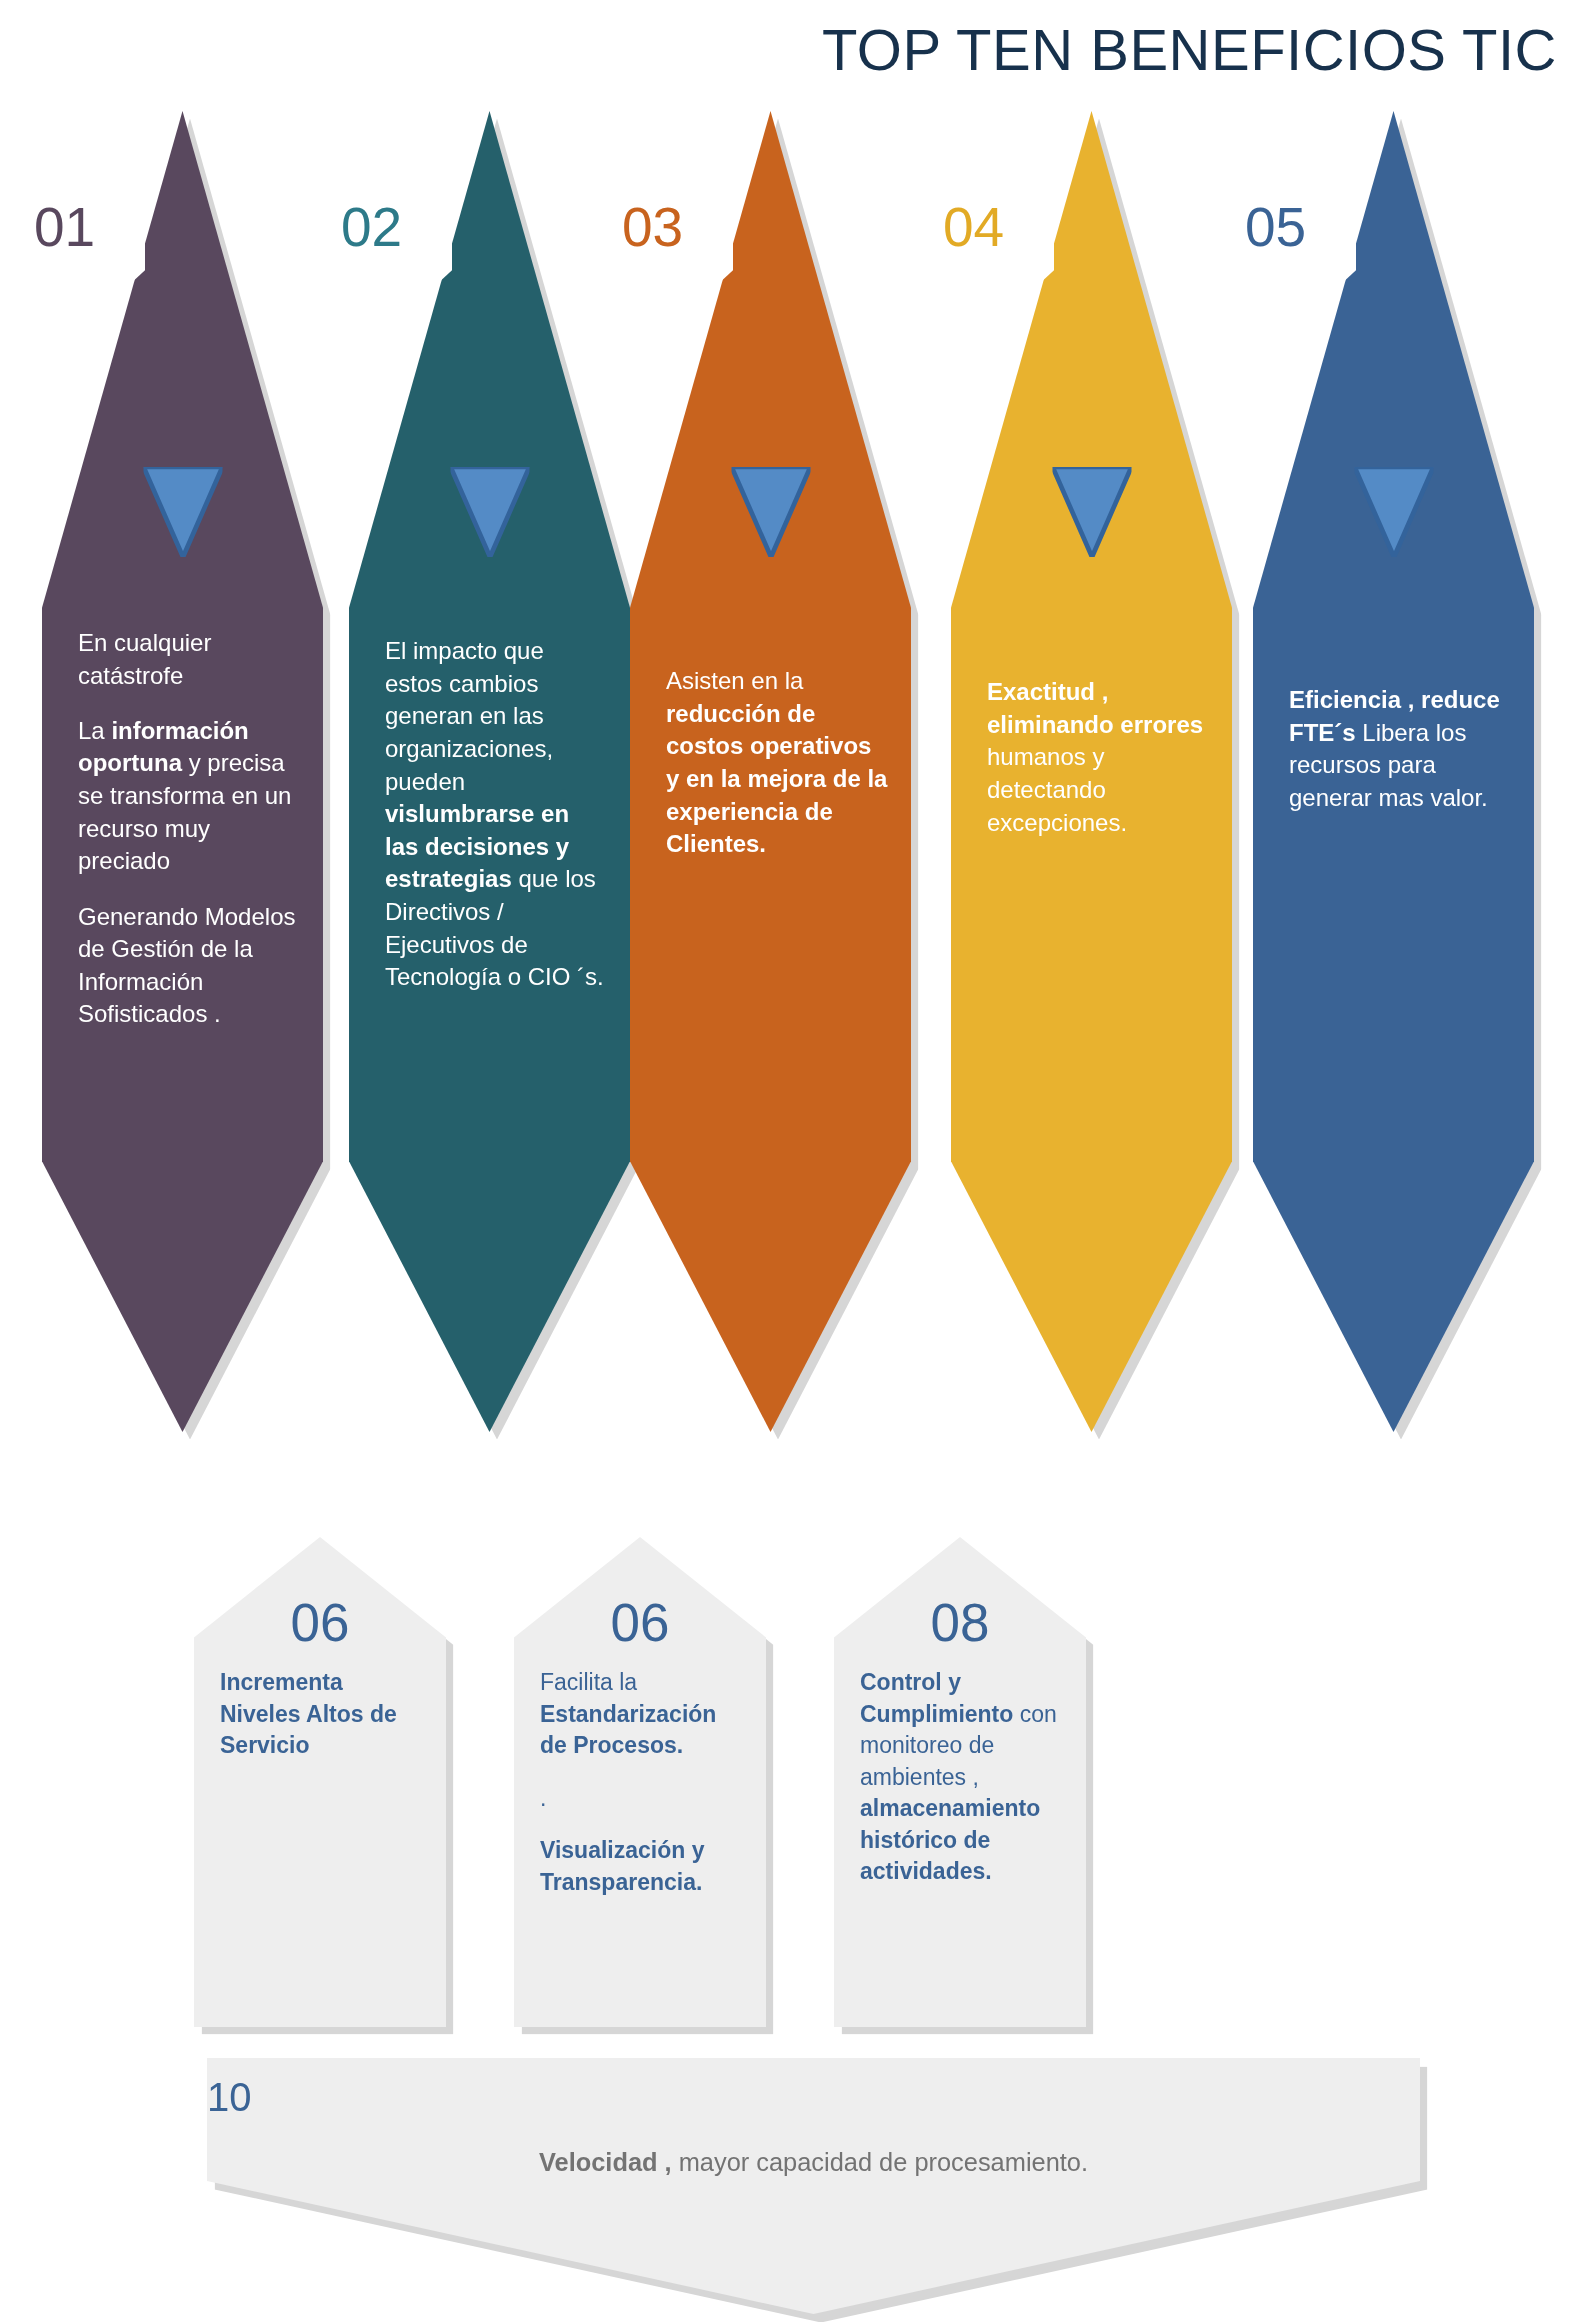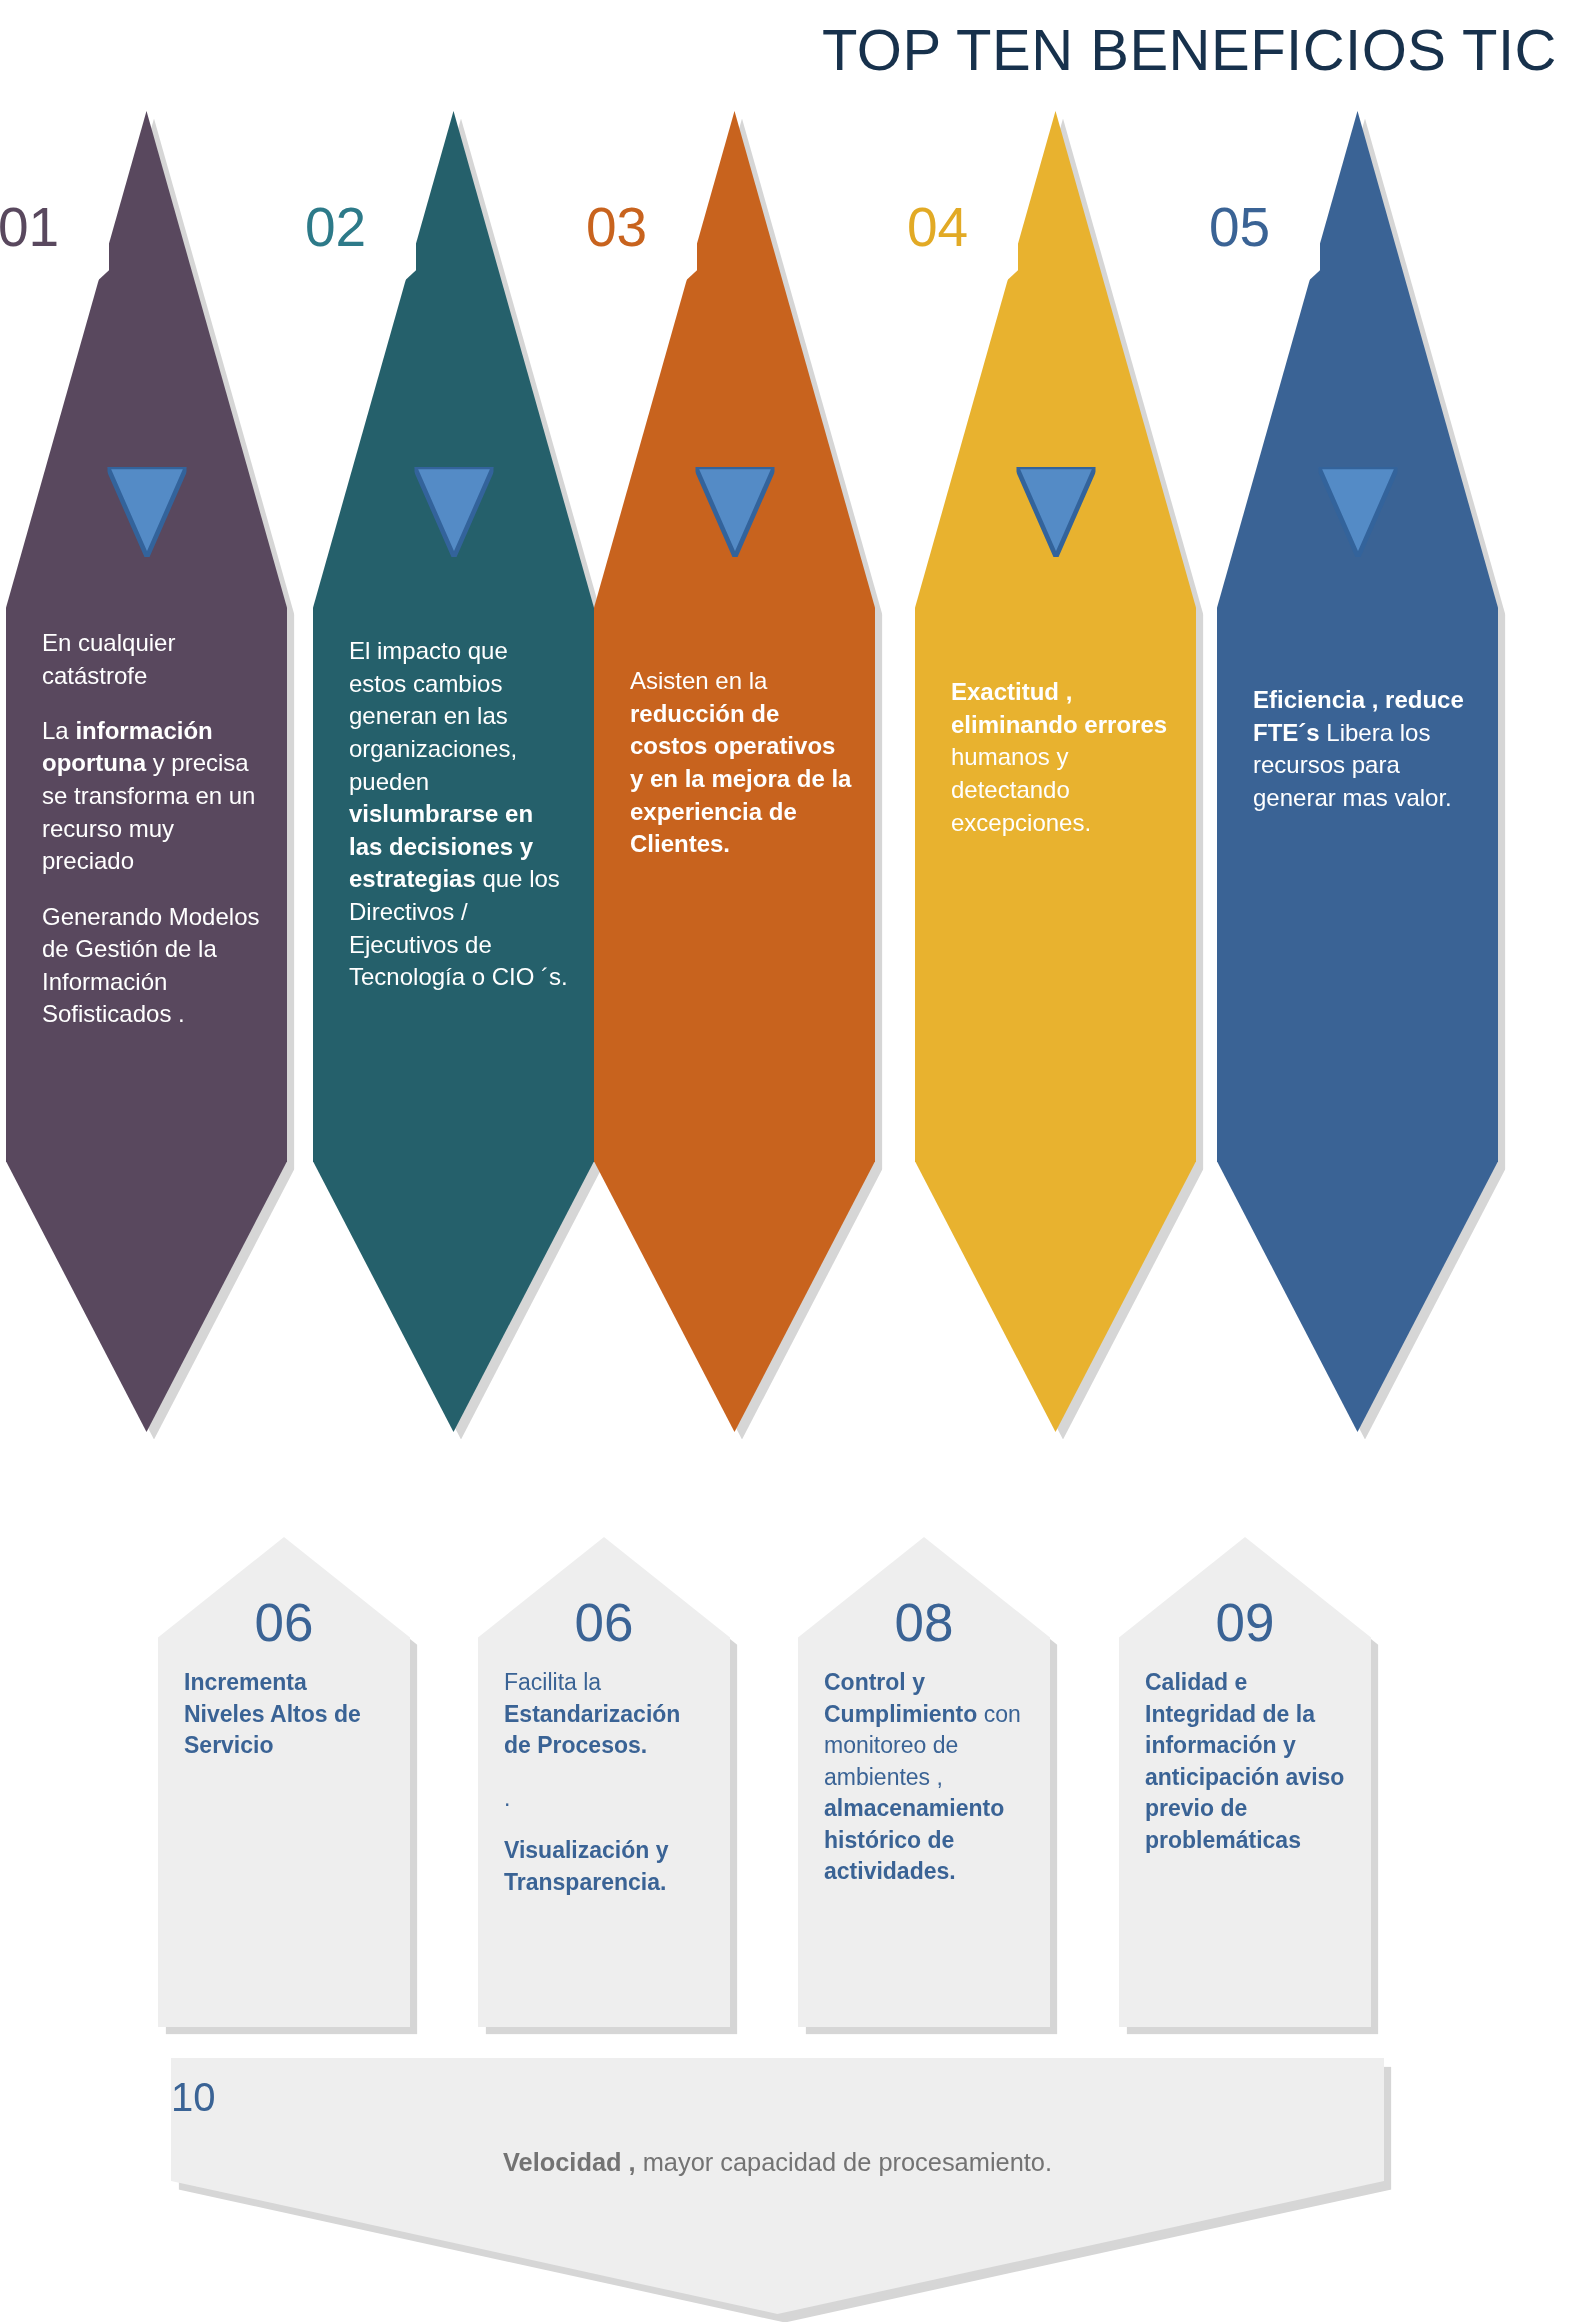--- a/index.html
+++ b/index.html
@@ -6,21 +6,21 @@
 
   body {
     width: 1574px;
     height: 2322px;
     background: #ffffff;
     font-family: "Liberation Sans", sans-serif;
     position: relative;
     overflow: hidden;
   }
 
-  #stage { position: absolute; inset: 0; }
+  #stage { position: absolute; inset: 0; margin-left: 36px; }
 
   
   #title {
     position: absolute;
     top: 21px;
     right: 17px;
     font-size: 58px;
     line-height: 1.0;
     color: #17314c;
     letter-spacing: 0.5px;
@@ -259,28 +259,20 @@
       </div>
     </div>
   <div class="gray-col" id="gray-2" style="left:798px;  top:1537px; height:490px;">
       <div class="gray-shadow gray-clip"></div>
       <div class="gray-body gray-clip"></div>
       <div class="gray-num">08</div>
       <div class="gray-text">
         <p><b>Control  y Cumplimiento</b><span> con monitoreo de ambientes , </span><b>almacenamiento histórico  de actividades.</b></p>
       </div>
     </div>
-  <div class="gray-col" id="gray-3" style="left:1119px; top:1537px; height:490px;">
-      <div class="gray-shadow gray-clip"></div>
-      <div class="gray-body gray-clip"></div>
-      <div class="gray-num">09</div>
-      <div class="gray-text">
-        <p><b>Calidad  e Integridad  de la información  y anticipación aviso  previo de problemáticas</b></p>
-      </div>
-    </div>
 
   <div id="banner">
     <div id="banner-shadow"></div>
     <div id="banner-body"></div>
     <div id="banner-num">10</div>
     <div id="banner-sub">
       <b>Velocidad ,</b><span>  mayor capacidad de procesamiento.</span>
     </div>
   </div>
 

